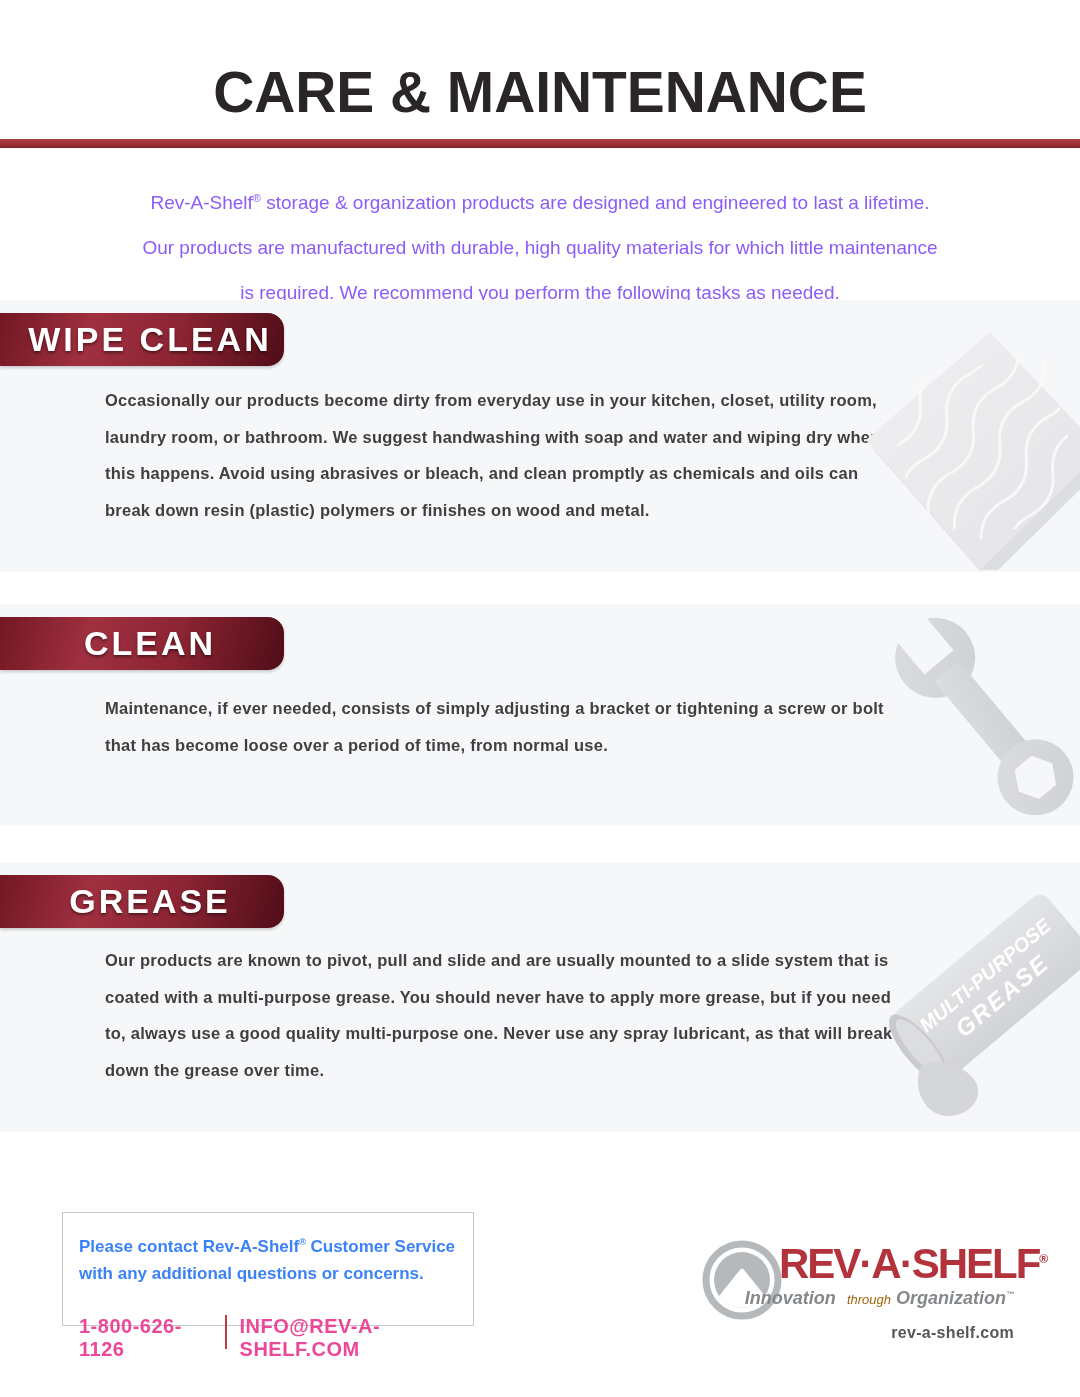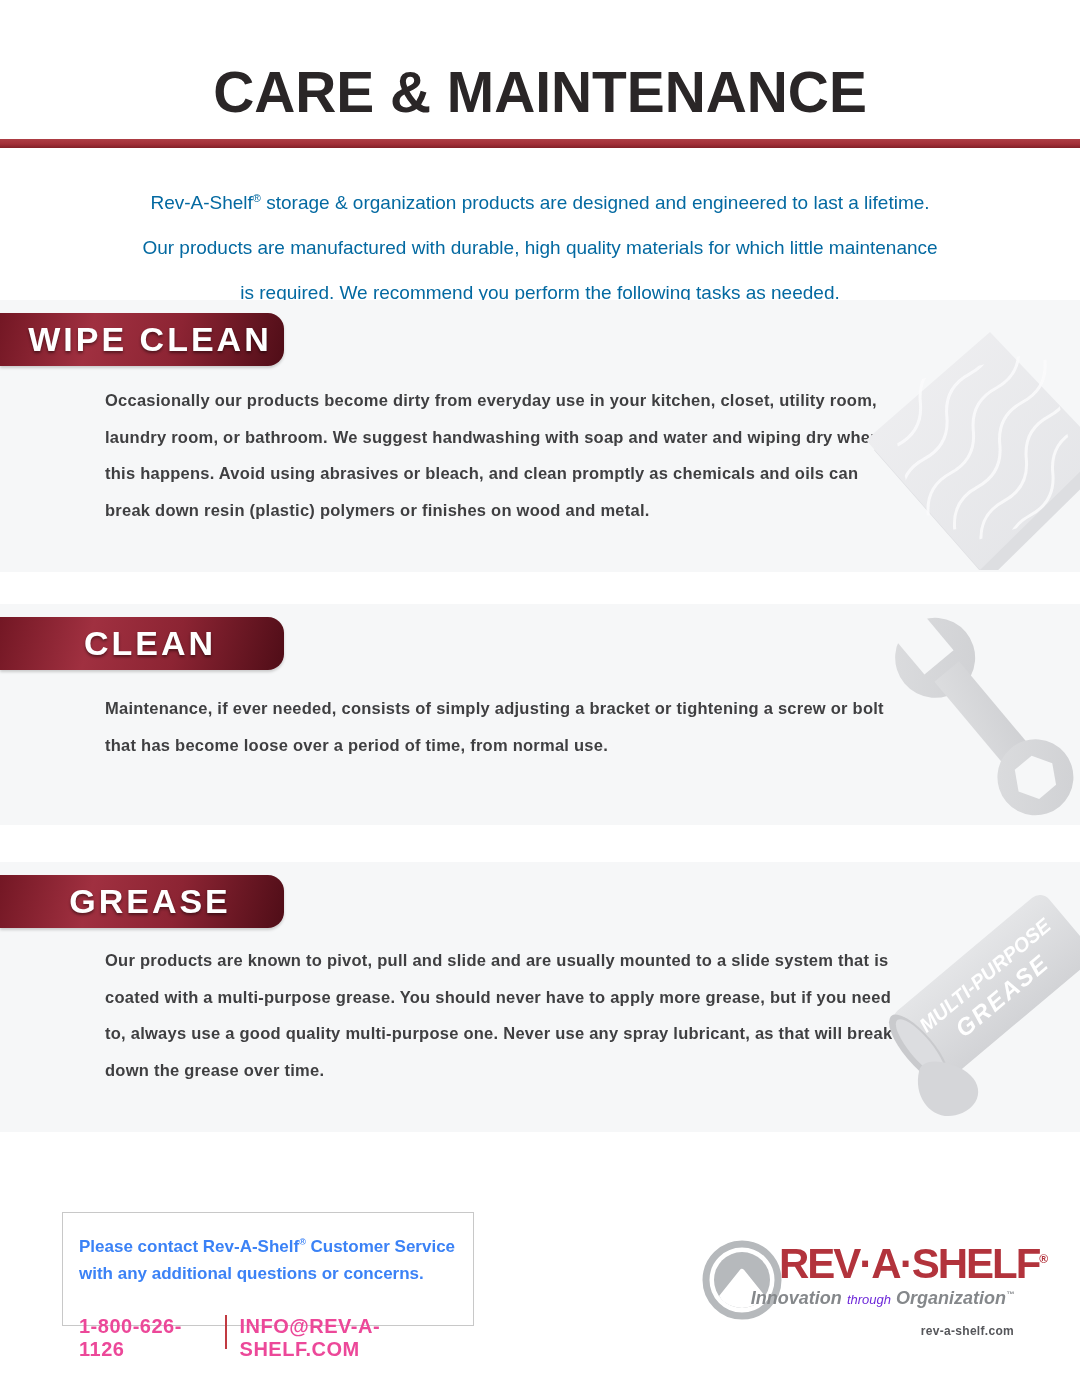--- a/index.html
+++ b/index.html
@@ -19,21 +19,21 @@
     font-size:58px;font-weight:bold;letter-spacing:0px;
     color:#2a2627;margin:0;
     transform:scaleX(.98);
   }
   .red-rule{
     position:absolute;top:139px;left:0;width:100%;height:9px;
     background:linear-gradient(to bottom,#ad3d44 0%,#a23038 55%,#822027 100%);
   }
   .intro{
     position:absolute;top:176px;left:90px;width:900px;
-    text-align:center;color:#0369a1;
+    text-align:center;color:#8b5cf6;
     font-size:19px;font-weight:400;line-height:45px;margin:0;
   }
   .intro sup{font-size:11px;}
 
   
   .band{
     position:absolute;left:0;width:1080px;
     background:#f6f7f8;overflow:hidden;
   }
   .band-wipe{top:300px;height:272px;}
@@ -90,25 +90,25 @@
     position:absolute;left:779px;top:1240px;margin:0;
     color:#b2333c;font-size:42px;font-weight:800;letter-spacing:-2px;
     white-space:nowrap;
   }
   .logo-brand sup{font-size:12px;letter-spacing:0;vertical-align:super;}
   .logo-tagline{
     position:absolute;right:66px;top:1288px;margin:0;
     color:#85888b;font-size:18px;font-style:italic;font-weight:bold;
     white-space:nowrap;
   }
-  .logo-tagline .thin{font-size:13px;font-weight:400;color:#6d28d9;}
+  .logo-tagline .thin{font-size:13px;font-weight:400;color:#a16207;margin-left:6px;}
   .logo-tagline sup{font-size:8px;}
   .logo-website{
     position:absolute;right:66px;top:1324px;margin:0;
-    color:#55565a;font-size:12px;font-weight:bold;letter-spacing:.3px;text-align:center;
+    color:#55565a;font-size:16px;font-weight:bold;letter-spacing:.3px;text-align:center;
   }
 </style>
 </head>
 <body>
 
 <div class="page">
 
   <h1 class="doc-title">CARE &amp; MAINTENANCE</h1>
   <div class="red-rule"></div>
 

